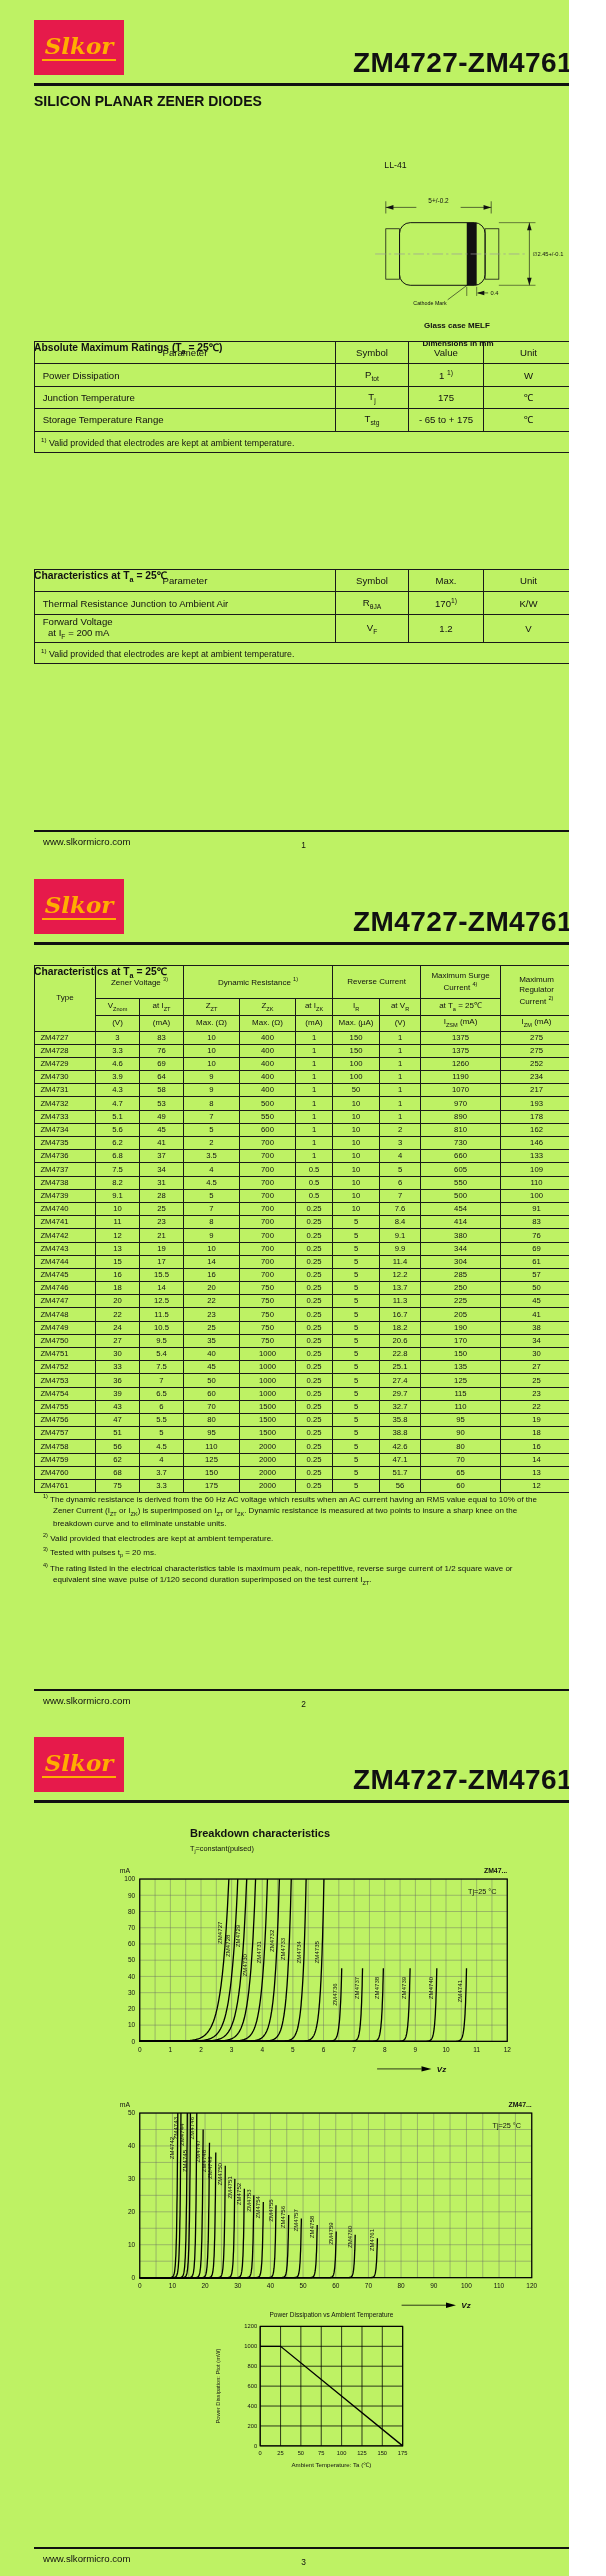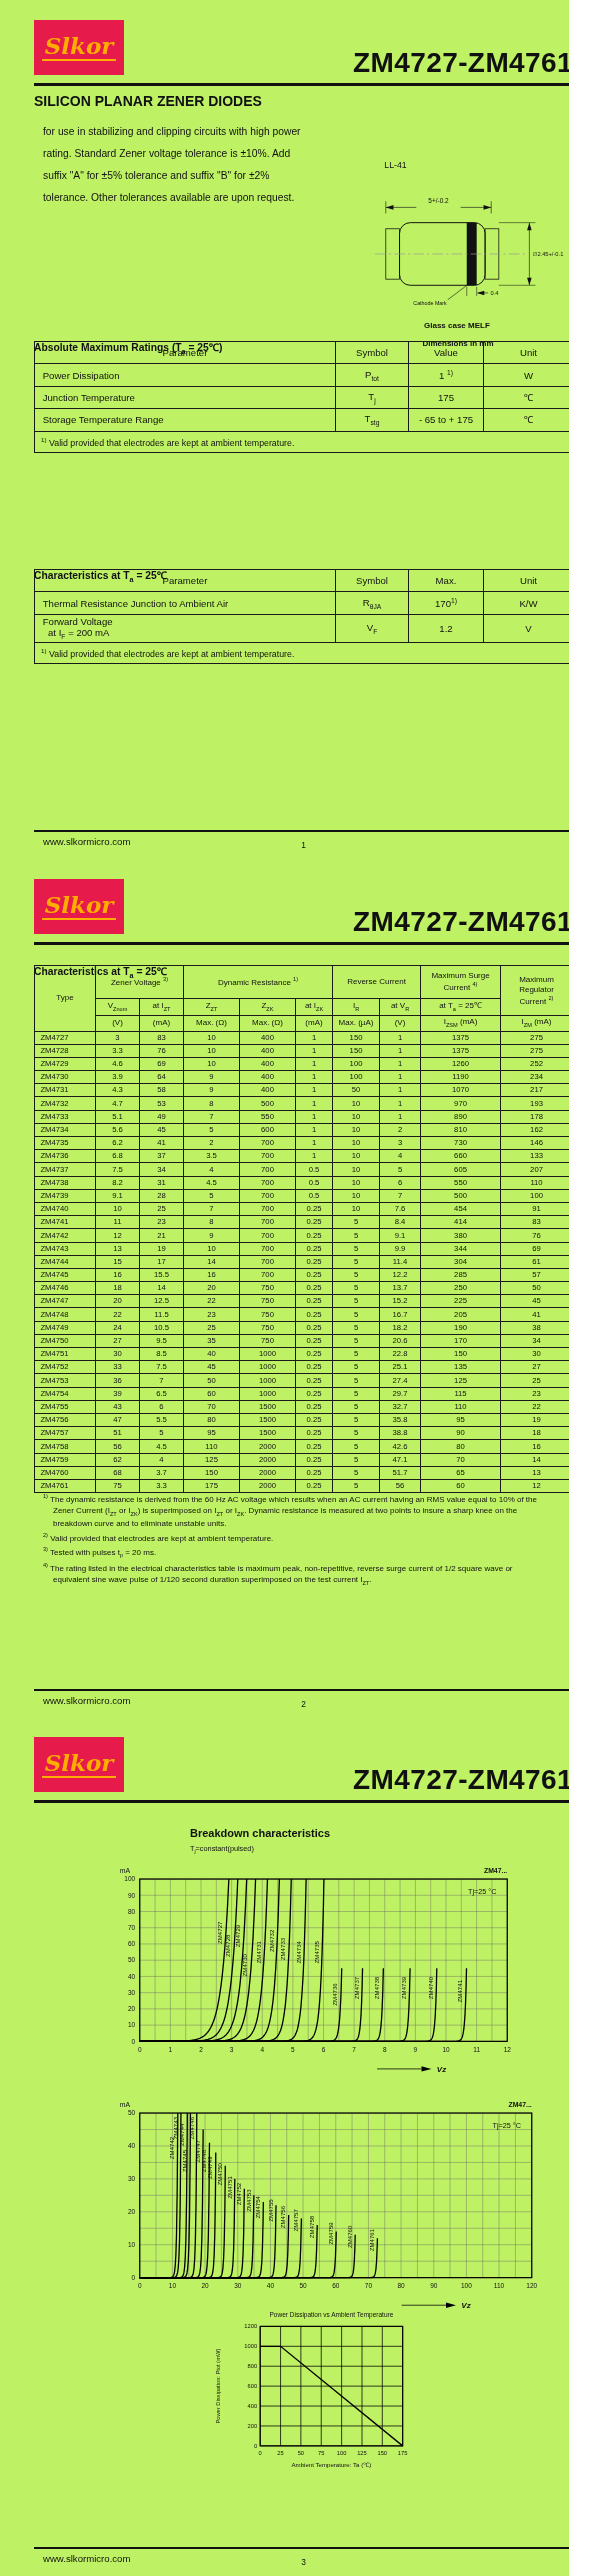--- a/index.html
+++ b/index.html
@@ -67,21 +67,20 @@
 
   <section class="page" style="top:0">
     <div class="logo">
       <span class="logo-text">Slkor</span>
     </div>
     <div class="doc-title">ZM4727-ZM4761</div>
     <div class="rule"></div>
 
     <h1 class="page-sub">SILICON PLANAR ZENER DIODES</h1>
 
-    <p class="desc p1a">for use in stabilizing and clipping circuits with high power rating. Standard Zener voltage tolerance is ±10%. Add suffix "A" for ±5% tolerance and suffix "B" for ±2% tolerance. Other tolerances available are upon request.</p>
 
     <div class="pkg">
       <svg width="223" height="207" viewBox="0 0 292 270">
         <text x="20" y="20" font-size="11.5">LL-41</text>
 
         <line x1="22" y1="64" x2="22" y2="80" stroke="#111" stroke-width="0.8"></line>
         <line x1="160" y1="64" x2="160" y2="80" stroke="#111" stroke-width="0.8"></line>
         <line x1="22" y1="72" x2="62" y2="72" stroke="#111" stroke-width="0.8"></line>
         <polygon points="22,72 32,69 32,75" fill="#111"></polygon>
         <line x1="120" y1="72" x2="160" y2="72" stroke="#111" stroke-width="0.8"></line>
@@ -377,21 +376,21 @@
           <tr>
             <td class="tp">ZM4737</td>
             <td class="c">7.5</td>
             <td class="c">34</td>
             <td class="c">4</td>
             <td class="c">700</td>
             <td class="c">0.5</td>
             <td class="c">10</td>
             <td class="c">5</td>
             <td class="c">605</td>
-            <td class="c">207</td>
+            <td class="c">109</td>
           </tr>
           <tr>
             <td class="tp">ZM4738</td>
             <td class="c">8.2</td>
             <td class="c">31</td>
             <td class="c">4.5</td>
             <td class="c">700</td>
             <td class="c">0.5</td>
             <td class="c">10</td>
             <td class="c">6</td>
@@ -495,21 +494,21 @@
             <td class="c">50</td>
           </tr>
           <tr>
             <td class="tp">ZM4747</td>
             <td class="c">20</td>
             <td class="c">12.5</td>
             <td class="c">22</td>
             <td class="c">750</td>
             <td class="c">0.25</td>
             <td class="c">5</td>
-            <td class="c">15.2</td>
+            <td class="c">11.3</td>
             <td class="c">225</td>
             <td class="c">45</td>
           </tr>
           <tr>
             <td class="tp">ZM4748</td>
             <td class="c">22</td>
             <td class="c">11.5</td>
             <td class="c">23</td>
             <td class="c">750</td>
             <td class="c">0.25</td>
@@ -538,21 +537,21 @@
             <td class="c">750</td>
             <td class="c">0.25</td>
             <td class="c">5</td>
             <td class="c">20.6</td>
             <td class="c">170</td>
             <td class="c">34</td>
           </tr>
           <tr>
             <td class="tp">ZM4751</td>
             <td class="c">30</td>
-            <td class="c">8.5</td>
+            <td class="c">5.4</td>
             <td class="c">40</td>
             <td class="c">1000</td>
             <td class="c">0.25</td>
             <td class="c">5</td>
             <td class="c">22.8</td>
             <td class="c">150</td>
             <td class="c">30</td>
           </tr>
           <tr>
             <td class="tp">ZM4752</td>

